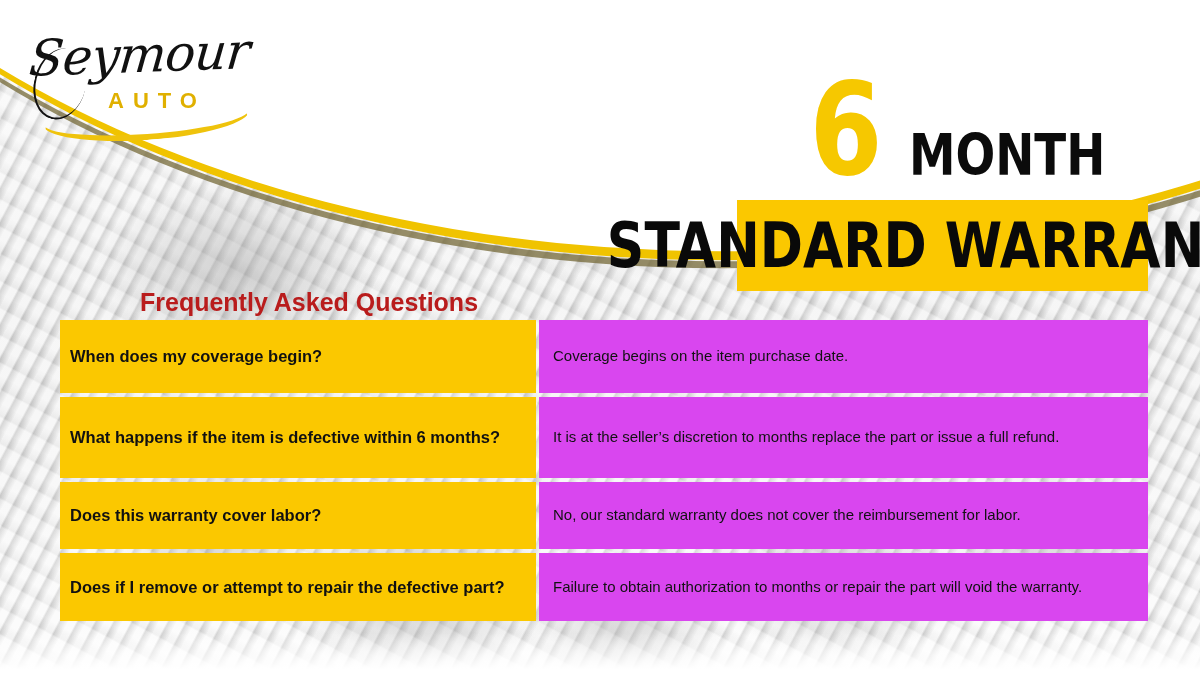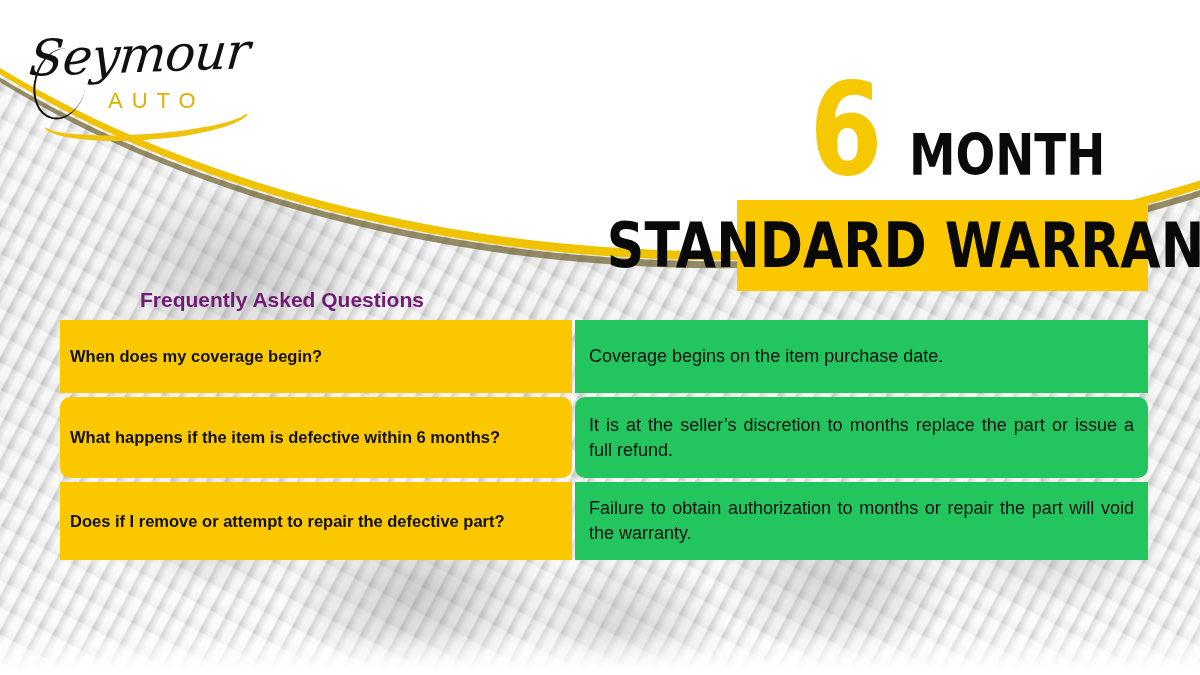--- a/index.html
+++ b/index.html
@@ -102,21 +102,21 @@
     color: #111111;
     letter-spacing: -1px;
     transform: skewX(-7deg) rotate(-2deg);
     white-space: nowrap;
   }
   .logo-auto {
     position: absolute;
     left: 84px;
     top: 66px;
     font-family: "Liberation Sans", sans-serif;
-    font-weight: 400;
+    font-weight: 700;
     font-size: 22px;
     color: #e0b000;
     letter-spacing: 9px;
     white-space: nowrap;
   }
   .logo-swoosh {
     position: absolute;
     left: 18px;
     top: 72px;
     width: 208px;
@@ -191,64 +191,64 @@
     white-space: nowrap;
   }
 
   
   .faq-heading {
     position: absolute;
     left: 140px;
     top: 288px;
     font-family: "Liberation Sans", sans-serif;
     font-weight: 700;
-    font-size: 21px;
-    color: #701a75;
+    font-size: 25px;
+    color: #b91c1c;
     white-space: nowrap;
   }
   .faq-table {
     position: absolute;
     left: 60px;
     top: 320px;
     width: 1088px;
   }
   .faq-row {
     display: flex;
     margin-bottom: 4px;
   }
   .faq-q {
-    width: 512px;
+    width: 476px;
     background: #fbc800;
     padding: 14px 12px 14px 10px;
     box-sizing: border-box;
     font-family: "Liberation Sans", sans-serif;
     font-weight: 700;
     font-size: 16.5px;
     line-height: 1.35;
     color: #111111;
     display: flex;
     align-items: center;
   }
   .faq-gap { width: 3px; background: transparent; }
   .faq-a {
     flex: 1;
-    background: #22c55e;
+    background: #d946ef;
     padding: 14px 14px 14px 14px;
     box-sizing: border-box;
     font-family: "Liberation Sans", sans-serif;
     font-weight: 400;
-    font-size: 18px;
+    font-size: 15px;
     line-height: 1.38;
     color: #111111;
     text-align: justify;
     display: flex;
     align-items: center;
   }
   .r1 .faq-q, .r1 .faq-a { min-height: 73px; }
-  .r2 .faq-q, .r2 .faq-a { min-height: 81px; border-radius: 10px; }
+  .r2 .faq-q, .r2 .faq-a { min-height: 81px; }
   .r3 .faq-q, .r3 .faq-a { min-height: 67px; }
   .r4 .faq-q, .r4 .faq-a { min-height: 68px; }
 </style>
 </head>
 <body>
 
 <div id="slide">
 
   <div class="bg-photo"></div>
   <div class="bg-bottom-fade"></div>
@@ -284,20 +284,25 @@
       <div class="faq-gap"></div>
       <div class="faq-a">Coverage begins on the item purchase date.</div>
     </div>
 
     <div class="faq-row r2">
       <div class="faq-q">What happens if the item is defective within 6 months?</div>
       <div class="faq-gap"></div>
       <div class="faq-a">It is at the seller’s discretion to months replace the part or issue a full refund.</div>
     </div>
 
+    <div class="faq-row r3">
+      <div class="faq-q">Does this warranty cover labor?</div>
+      <div class="faq-gap"></div>
+      <div class="faq-a">No, our standard warranty does not cover the reimbursement for labor.</div>
+    </div>
 
     <div class="faq-row r4">
       <div class="faq-q">Does if I remove or attempt to repair the defective part?</div>
       <div class="faq-gap"></div>
       <div class="faq-a">Failure to obtain authorization to months or repair the part will void the warranty.</div>
     </div>
 
   </div>
 
 </div>

